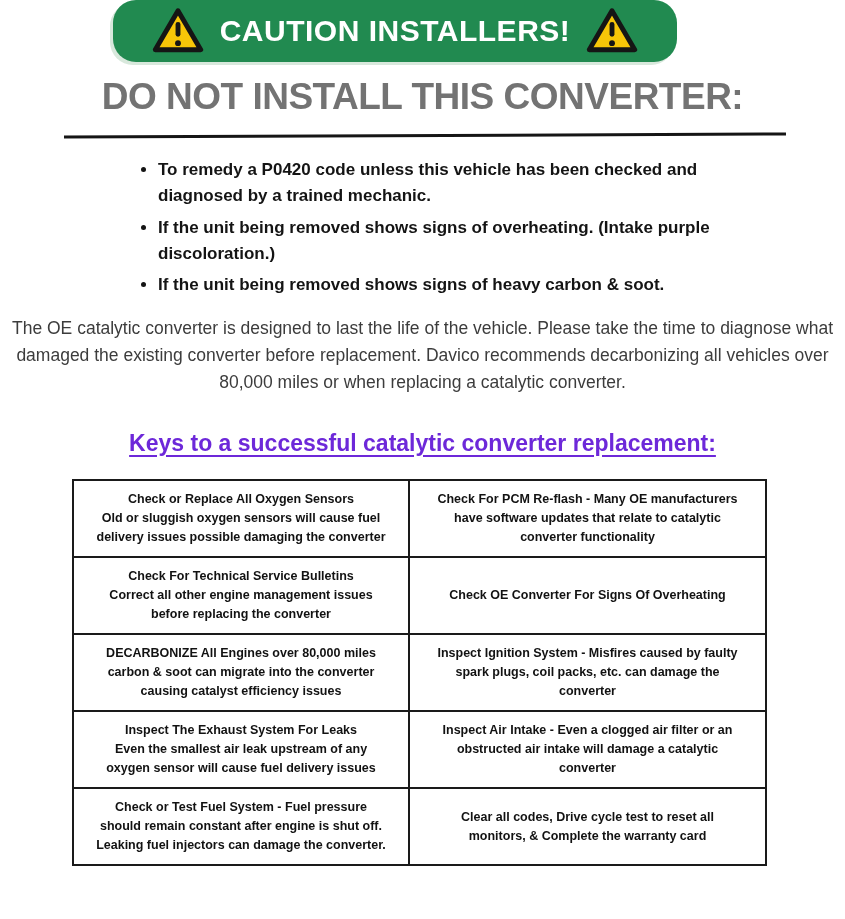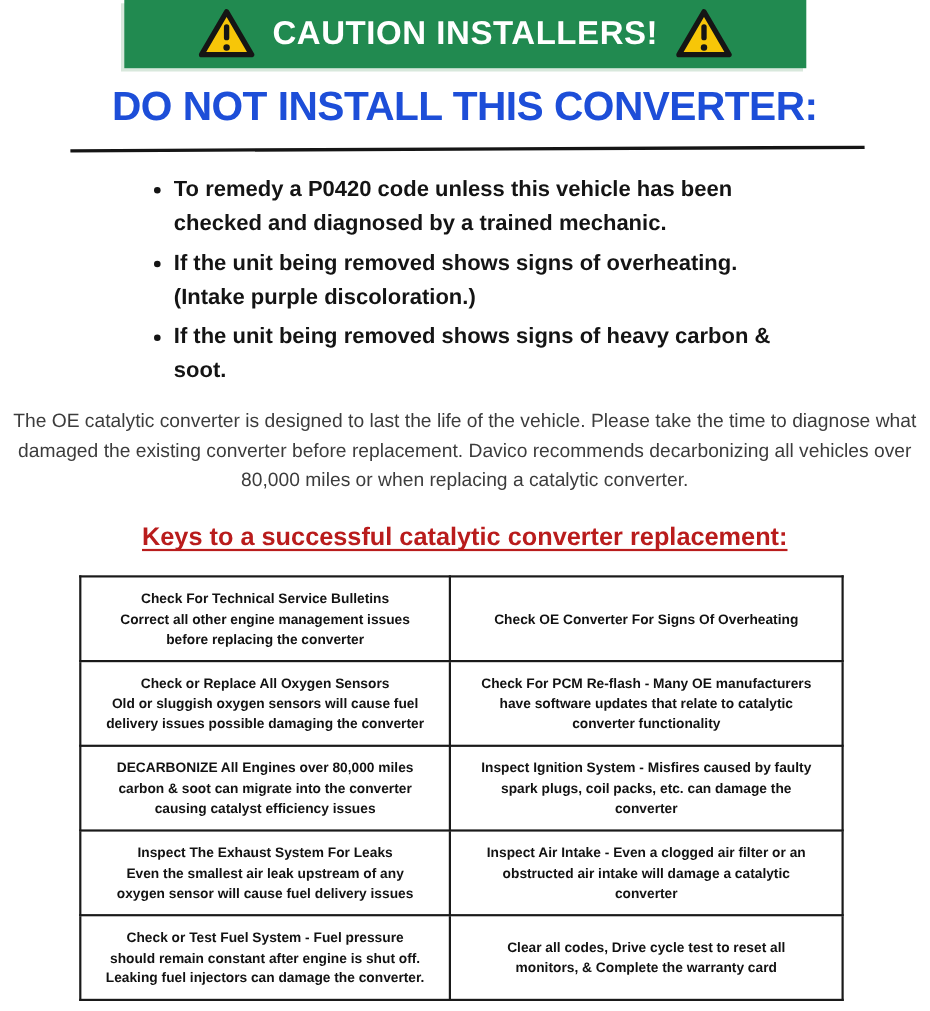--- a/index.html
+++ b/index.html
@@ -4,65 +4,65 @@
 <style>
   html, body { margin: 0; padding: 0; background: #ffffff; }
   body {
     width: 845px; height: 919px;
     font-family: "Liberation Sans", sans-serif;
     color: #111; overflow: hidden; position: relative;
   }
 
   
   .banner {
-    width: 620px; height: 62px; margin: 0 auto 0 113px;
+    width: 564px; height: 62px; margin: 0 auto 0 113px;
     background: #218a50;
     box-shadow: -3px 3px 0 #d8e8dc;
-    display: flex; align-items: center; justify-content: center; gap: 16px;
+    display: flex; align-items: center; justify-content: center; gap: 16px; border-radius: 23px;
   }
   .banner-text {
     color: #ffffff; font-size: 30px; font-weight: 800;
     letter-spacing: 0.5px; white-space: nowrap;
   }
   .warn-icon { width: 52px; height: 48px; flex: 0 0 auto; }
 
   
   .main-heading {
     margin: 14px 0 0 0; text-align: center;
-    font-size: 37px; font-weight: 800; color: #1d4ed8;
+    font-size: 37px; font-weight: 800; color: #737373;
     letter-spacing: -0.5px;
   }
 
   .rule {
     width: 722px; height: 0; margin: 16px auto 0 64px;
     border: none; border-top: 3px solid #151515;
     transform: rotate(-0.25deg);
   }
 
   
   .bullet-list {
     margin: 20px 0 0 140px; padding: 0 0 0 18px;
     width: 575px; list-style: disc;
   }
   .bullet-list li {
-    font-size: 20px; font-weight: 700; color: #141414;
+    font-size: 17px; font-weight: 700; color: #141414;
     line-height: 1.55; margin-bottom: 5px;
   }
 
   
   .intro-paragraph {
     width: 832px; margin: 16px auto 0 auto; text-align: center;
     font-size: 17.5px; font-weight: 400; color: #3c3c3c;
     line-height: 1.55;
   }
 
   
   .keys-heading {
-    margin: 24px 0 0 0; text-align: center;
-    font-size: 23px; font-weight: 800; color: #b91c1c;
+    margin: 34px 0 0 0; text-align: center;
+    font-size: 23px; font-weight: 800; color: #6d28d9;
     text-decoration: underline; text-underline-offset: 4px;
   }
 
   
   .tips-table {
     border-collapse: collapse; table-layout: fixed;
     margin: 22px 0 0 72px; width: 693px;
   }
   .tips-table td {
     border: 2px solid #1a1a1a;
@@ -104,34 +104,34 @@
 </ul>
 
 <p class="intro-paragraph">The OE catalytic converter is designed to last the life of the vehicle. Please take the time to diagnose what damaged the existing converter before replacement. Davico recommends decarbonizing all vehicles over 80,000 miles or when replacing a catalytic converter.</p>
 
 <h2 class="keys-heading">Keys to a successful catalytic converter replacement:</h2>
 
 <table class="tips-table">
   <tbody>
     <tr>
       <td class="col-left">
+        <div class="cell-line">Check or Replace All Oxygen Sensors</div>
+        <div class="cell-line">Old or sluggish oxygen sensors will cause fuel delivery issues possible damaging the converter</div>
+      </td>
+      <td class="col-right">
+        <div class="cell-line">Check For PCM Re-flash - Many OE manufacturers have software updates that relate to catalytic converter functionality</div>
+      </td>
+    </tr>
+    <tr>
+      <td class="col-left">
         <div class="cell-line">Check For Technical Service Bulletins</div>
         <div class="cell-line">Correct all other engine management issues before replacing the converter</div>
       </td>
       <td class="col-right">
         <div class="cell-line">Check OE Converter For Signs Of Overheating</div>
-      </td>
-    </tr>
-    <tr>
-      <td class="col-left">
-        <div class="cell-line">Check or Replace All Oxygen Sensors</div>
-        <div class="cell-line">Old or sluggish oxygen sensors will cause fuel delivery issues possible damaging the converter</div>
-      </td>
-      <td class="col-right">
-        <div class="cell-line">Check For PCM Re-flash - Many OE manufacturers have software updates that relate to catalytic converter functionality</div>
       </td>
     </tr>
     <tr>
       <td class="col-left">
         <div class="cell-line">DECARBONIZE All Engines over 80,000 miles carbon &amp; soot can migrate into the converter causing catalyst efficiency issues</div>
       </td>
       <td class="col-right">
         <div class="cell-line">Inspect Ignition System - Misfires caused by faulty spark plugs, coil packs, etc. can damage the converter</div>
       </td>
     </tr>

